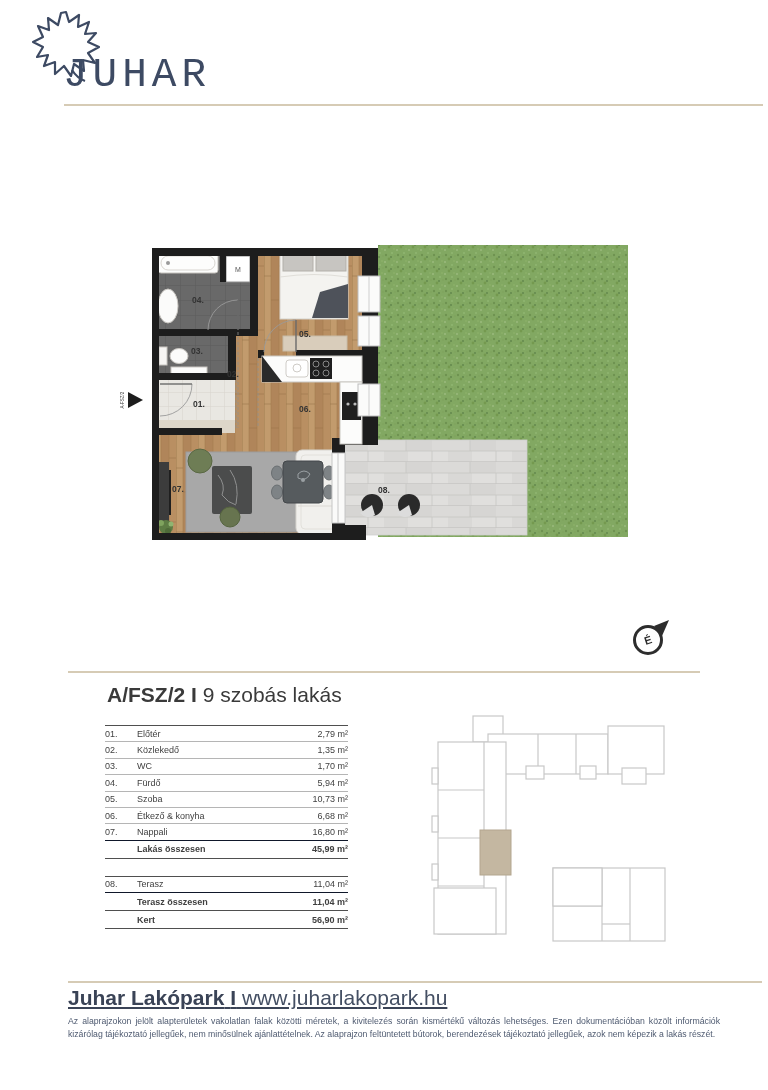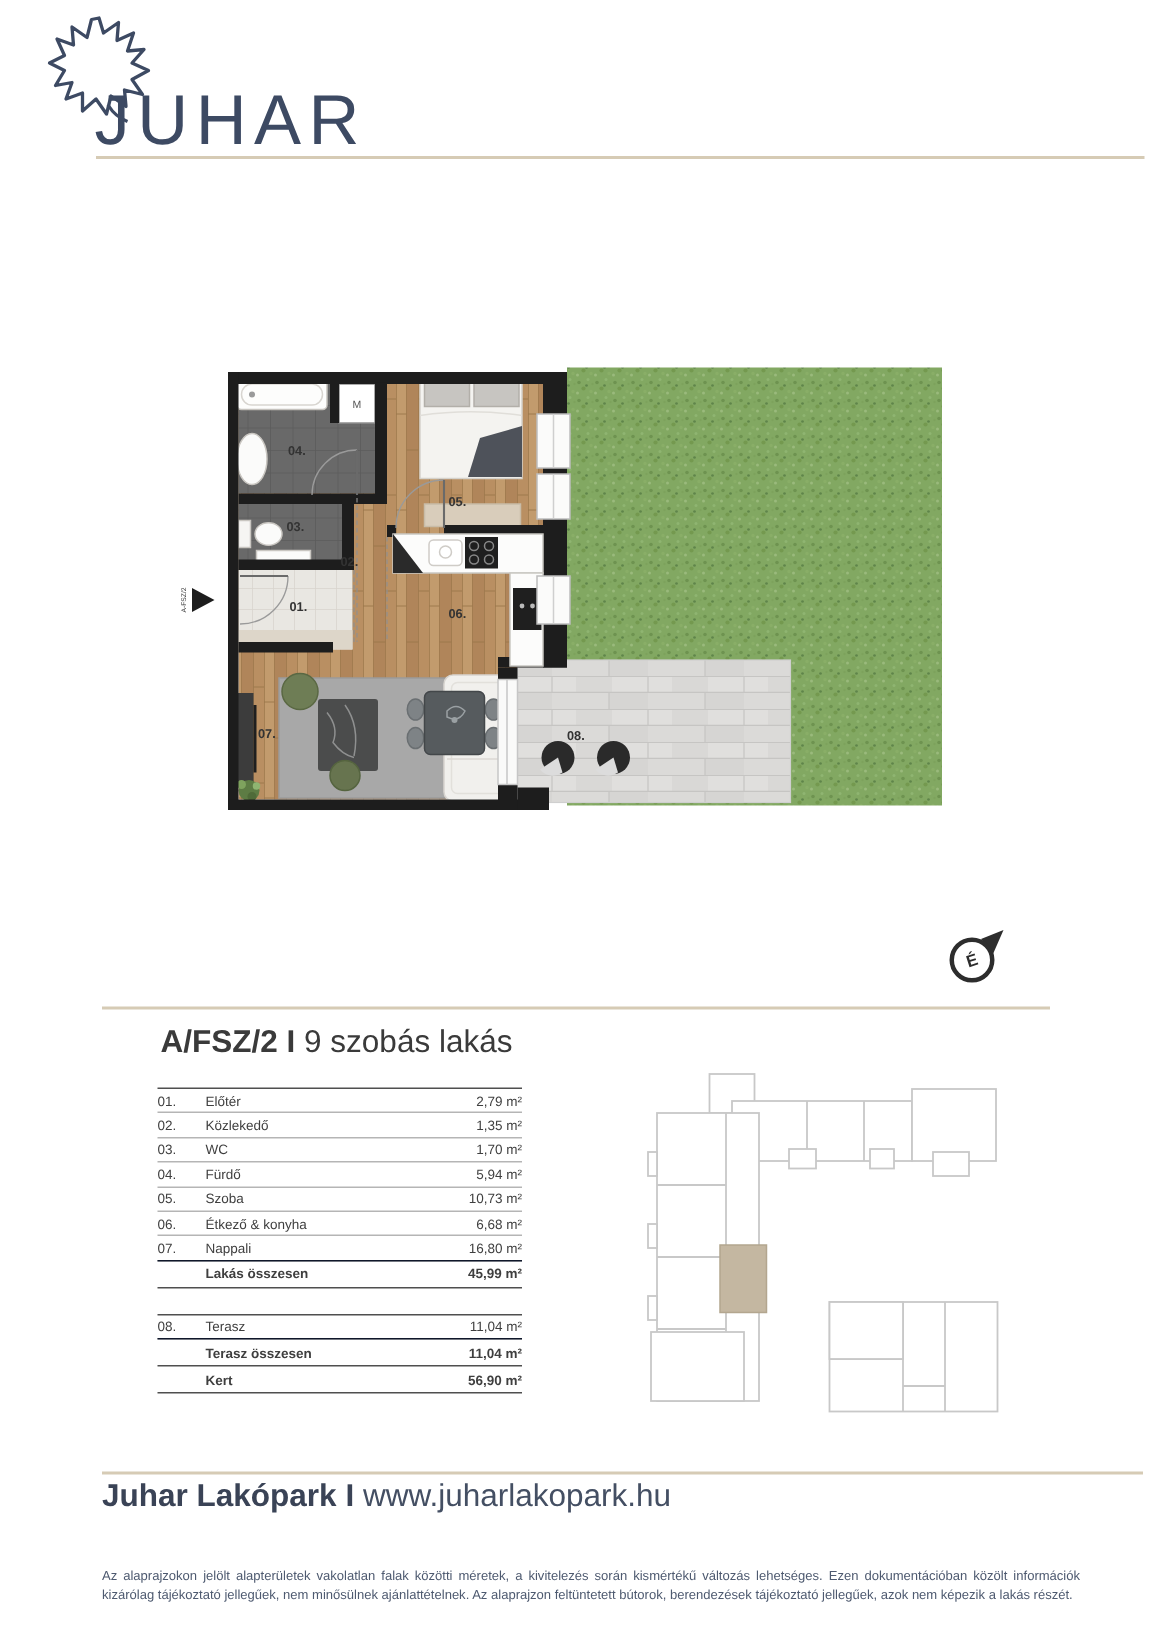--- a/index.html
+++ b/index.html
@@ -1,21 +1,21 @@
 <!DOCTYPE html>
 <html><head>
 <meta charset="utf-8">
 <style>
   html,body{margin:0;padding:0;background:#fff;}
   .page{position:relative;width:768px;height:1090px;background:#fff;overflow:hidden;
         font-family:"Liberation Sans",sans-serif;}
   
   .logo-leaf{position:absolute;left:22px;top:8px;width:82px;height:80px;}
-  .logo-text{position:absolute;left:63px;top:52px;font-family:Liberation Sans, sans-serif;
-             font-size:47px;letter-spacing:5px;color:#3d4a63;font-weight:500;}
+  .logo-text{position:absolute;left:63px;top:52px;font-family:Liberation Mono, monospace;
+             font-size:41px;letter-spacing:5px;color:#3d4a63;font-weight:500;}
   .rule{position:absolute;background:#d6cbb5;}
   .rule-logo{left:64px;top:104px;width:699px;height:2px;}
   .rule-title{left:68px;top:671px;width:632px;height:2px;}
   .rule-footer{left:68px;top:981px;width:694px;height:2px;}
   
   .plan{position:absolute;left:110px;top:238px;width:545px;height:310px;}
   .compass{position:absolute;left:627px;top:614px;width:44px;height:46px;}
   
   .unit-title{position:absolute;left:107px;top:683px;font-size:21px;color:#3a3a3a;}
   .unit-title .b{font-weight:bold;}
@@ -25,24 +25,24 @@
   .trow{display:flex;align-items:center;height:15.4px;border-bottom:1px solid #b5b5b5;}
   .trow.total{font-weight:bold;border-bottom:1px solid #4f4f4f;height:17px;}
   .trow.total-top{border-top:1px solid #0f172a;margin-top:-1px;}
   .tnum{width:32px;}
   .tname{flex:1;}
   .tval{text-align:center;}
   .tbl2{margin-top:17px;border-top:1px solid #4f4f4f;}
   
   .sitemap{position:absolute;left:430px;top:710px;width:250px;height:242px;}
   
-  .brand-line{position:absolute;left:68px;top:986px;font-size:21px;color:#3a4356;}
+  .brand-line{position:absolute;left:68px;top:986px;font-size:21px;color:#3a4356;text-decoration:underline;}
   .brand-line .b{font-weight:bold;}
   .brand-line .site{color:#444f63;}
-  .disclaimer{position:absolute;left:68px;top:1044px;width:652px;font-size:8.7px;
+  .disclaimer{position:absolute;left:68px;top:1015px;width:652px;font-size:8.7px;
               line-height:1.5;color:#4e5a70;text-align:justify;}
 </style>
 </head>
 <body>
 
 <div class="page">
 
   <svg class="logo-leaf" viewBox="0 0 82 80">
     <g fill="#ffffff" stroke="#3d4a63" stroke-width="2.2" stroke-linejoin="round">
       <path d="M44,4 L47,14 L57,7 L56,19 L67,14 L63,26 L74,25 L66,34 L77,39 L66,45 L73,55 L61,52 L62,63 L52,56 L49,68 L42,58 L33,66 L33,54 L22,58 L26,47 L15,49 L21,39 L11,34 L21,29 L16,18 L27,22 L26,10 L36,17 L39,5 Z"></path>

